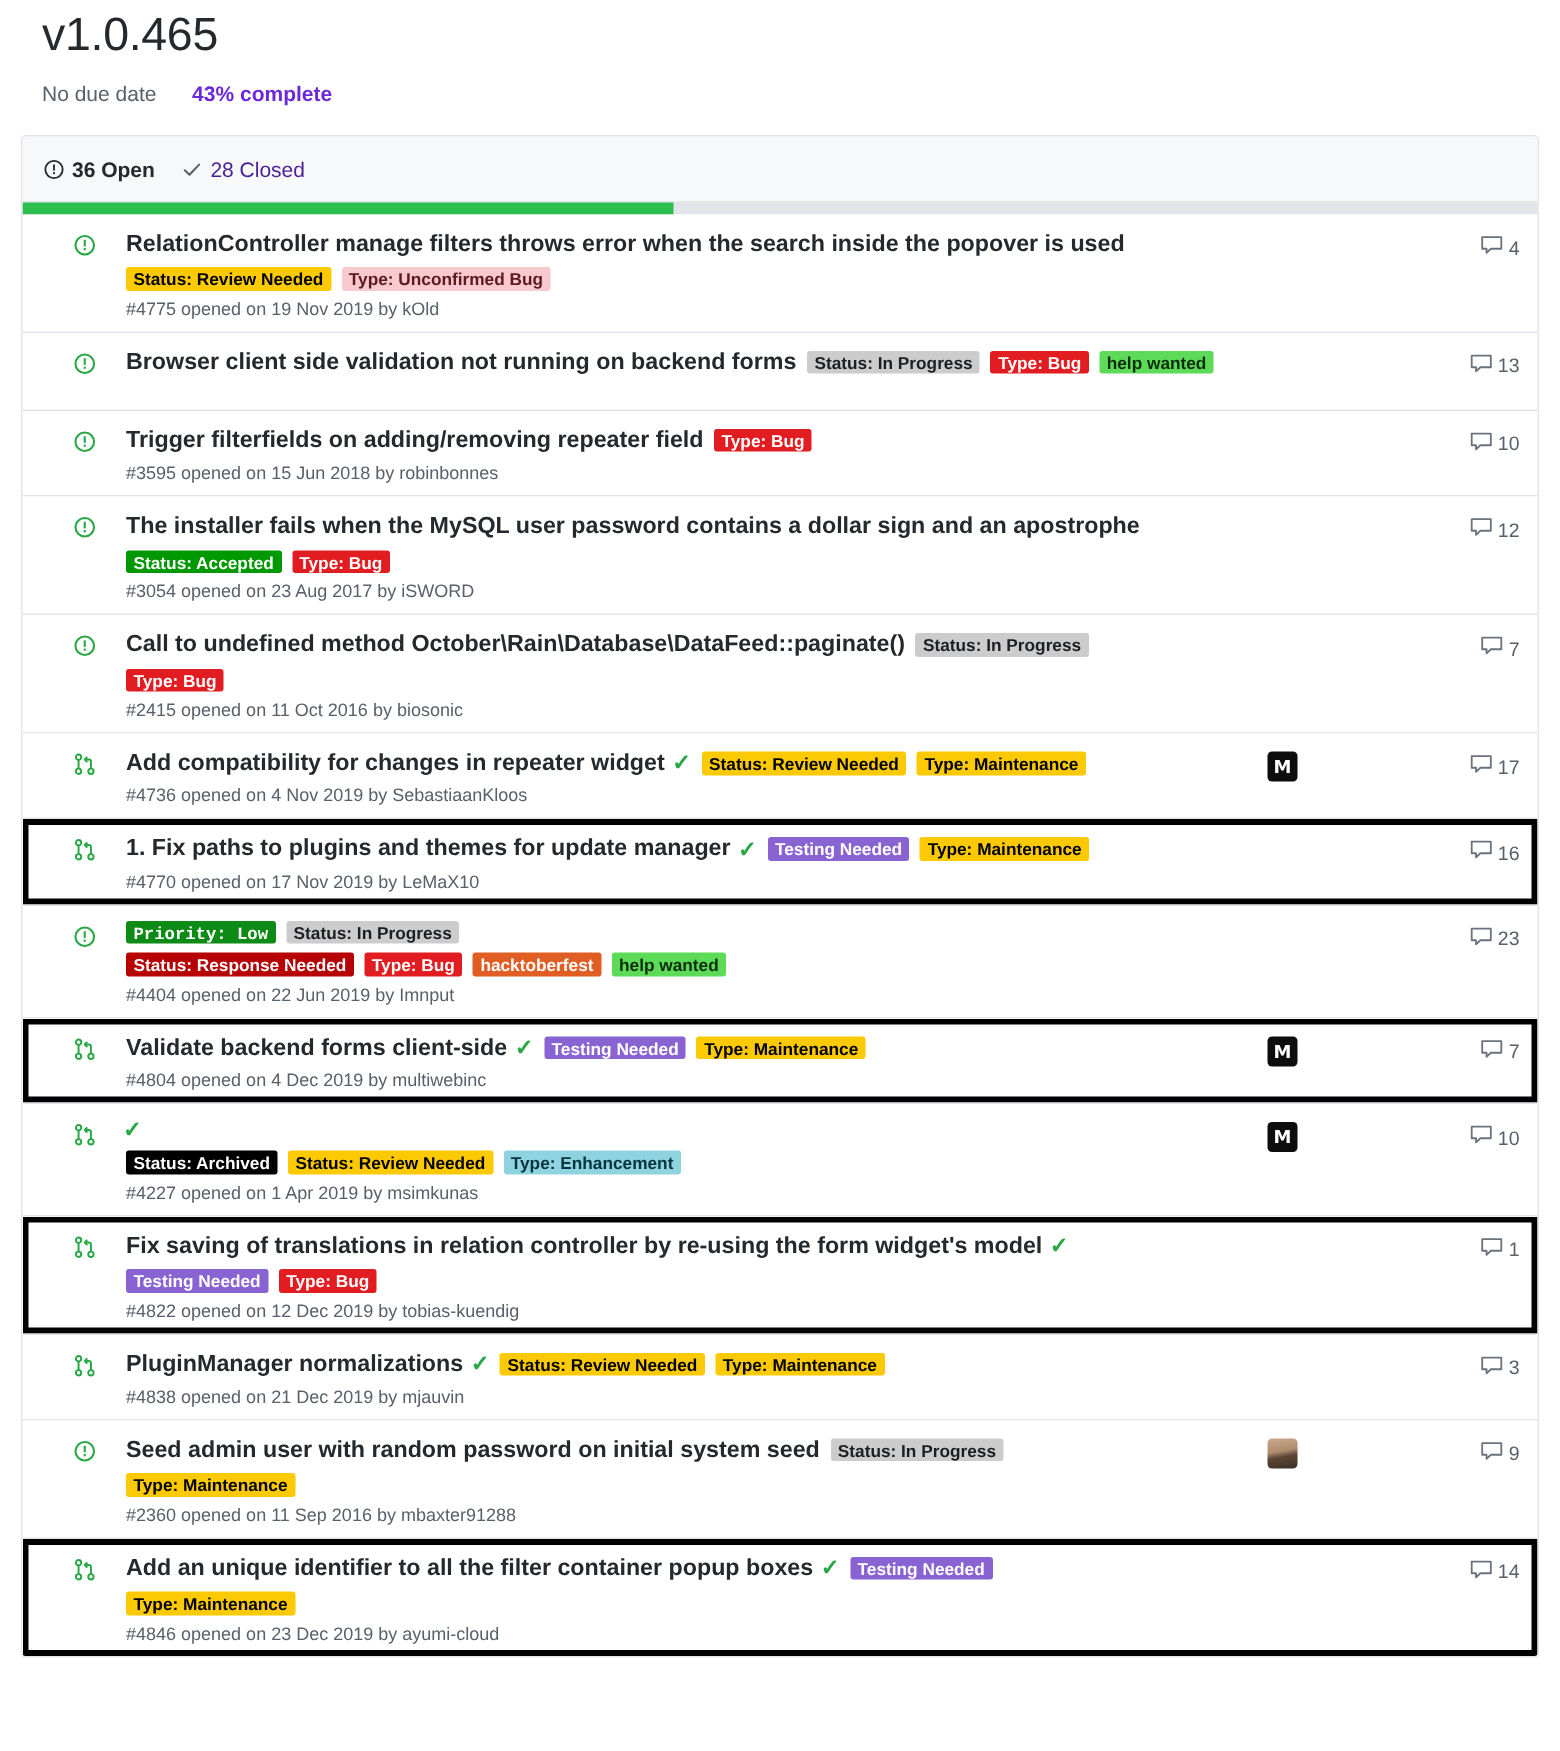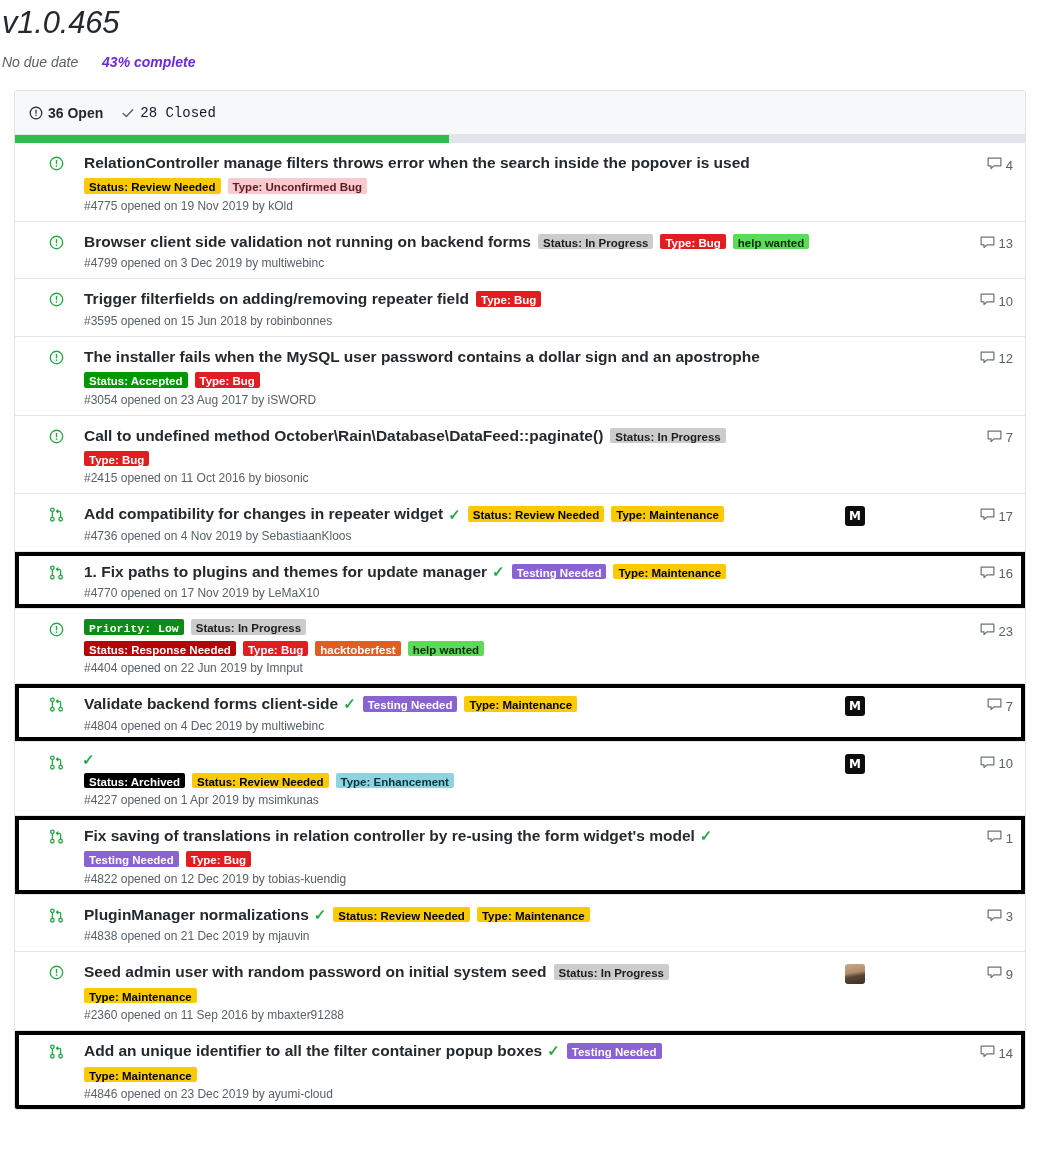--- a/index.html
+++ b/index.html
@@ -5,21 +5,21 @@
   * { box-sizing: border-box; }
   html, body {
     margin: 0; padding: 0;
     background: #ffffff;
     font-family: "Liberation Sans", sans-serif;
     color: #24292e;
   }
   .page { width: 1040px; height: 1167px; position: relative; overflow: hidden; background:#fff; }
 
   
-  .milestone-head { padding: 6px 14px 0 2px; font-style: italic; }
+  .milestone-head { padding: 6px 14px 0 28px; }
   .milestone-title {
     font-size: 31px; font-weight: 400; color: #24292e;
     line-height: 1.1; margin: 0 0 14px 0; letter-spacing: -0.2px;
   }
   .meta-line { font-size: 14px; color: #24292e; margin-bottom: 20px; }
   .meta-due { color: #586069; }
   .meta-sep { display:inline-block; width: 16px; }
   .meta-pct { font-weight: 600; color: #6d28d9; }
 
   
@@ -27,21 +27,21 @@
     margin: 0 14px; border: 1px solid #e1e4e8; border-radius: 3px;
     background: #fff; overflow: hidden;
   }
   .issues-header {
     background: #f6f8fa; border-bottom: 1px solid #e1e4e8;
     padding: 12px 14px; font-size: 14px; display: flex; align-items: center; gap: 6px;
     height: 44px;
   }
   .hdr-item { display: inline-flex; align-items: center; gap: 5px; }
   .hdr-open { font-weight: 600; color: #24292e; }
-  .hdr-closed { color: #0f172a; font-weight: 400; margin-left: 12px; font-family: Liberation Mono, monospace; }
+  .hdr-closed { color: #4c1d95; font-weight: 400; margin-left: 12px; }
   .hdr-icon { display: inline-flex; align-items: center; }
 
   .progressbar { height: 8px; background: #e1e4e8; width: 100%; position: relative; }
   .progressbar .fill { height: 100%; background: #2cbe4e; }
 
   
   .row {
     position: relative;
     display: flex; align-items: flex-start;
     padding: 10px 12px 8px 12px;
@@ -172,21 +172,20 @@
                 <rect x="7.25" y="4.1" width="1.5" height="4.7" fill="#28a745"></rect>
                 <rect x="7.25" y="10" width="1.5" height="1.6" fill="#28a745"></rect>
               </svg></span>
             <div class="row-body">
               <div class="title-line">
                 <a class="issue-title">Browser client side validation not running on backend forms</a>
                 <span class="label" style="background: rgb(204, 204, 204); color: rgb(27, 31, 35);">Status: In Progress</span>
                 <span class="label" style="background: rgb(225, 29, 33); color: rgb(255, 255, 255);">Type: Bug</span>
                 <span class="label" style="background: rgb(93, 219, 88); color: rgb(11, 45, 11);">help wanted</span>
               </div>
-              <div class="meta-sub">#4799 opened on 3 Dec 2019 by multiwebinc</div>
             </div>
           </div>
           <div class="row-right">
             <div class="avatar-slot"></div>
             <div class="comment-cell">
               <span><svg width="15" height="15" viewBox="0 0 16 16" aria-hidden="true">
                   <path d="M1.2 2.2 h13.6 v8.3 h-7.4 l-3.1 2.9 v-2.9 h-3.1 z" fill="none" stroke="#6a737d" stroke-width="1.3" stroke-linejoin="round"></path>
                 </svg></span>
               <span class="comment-count">13</span>
             </div>

